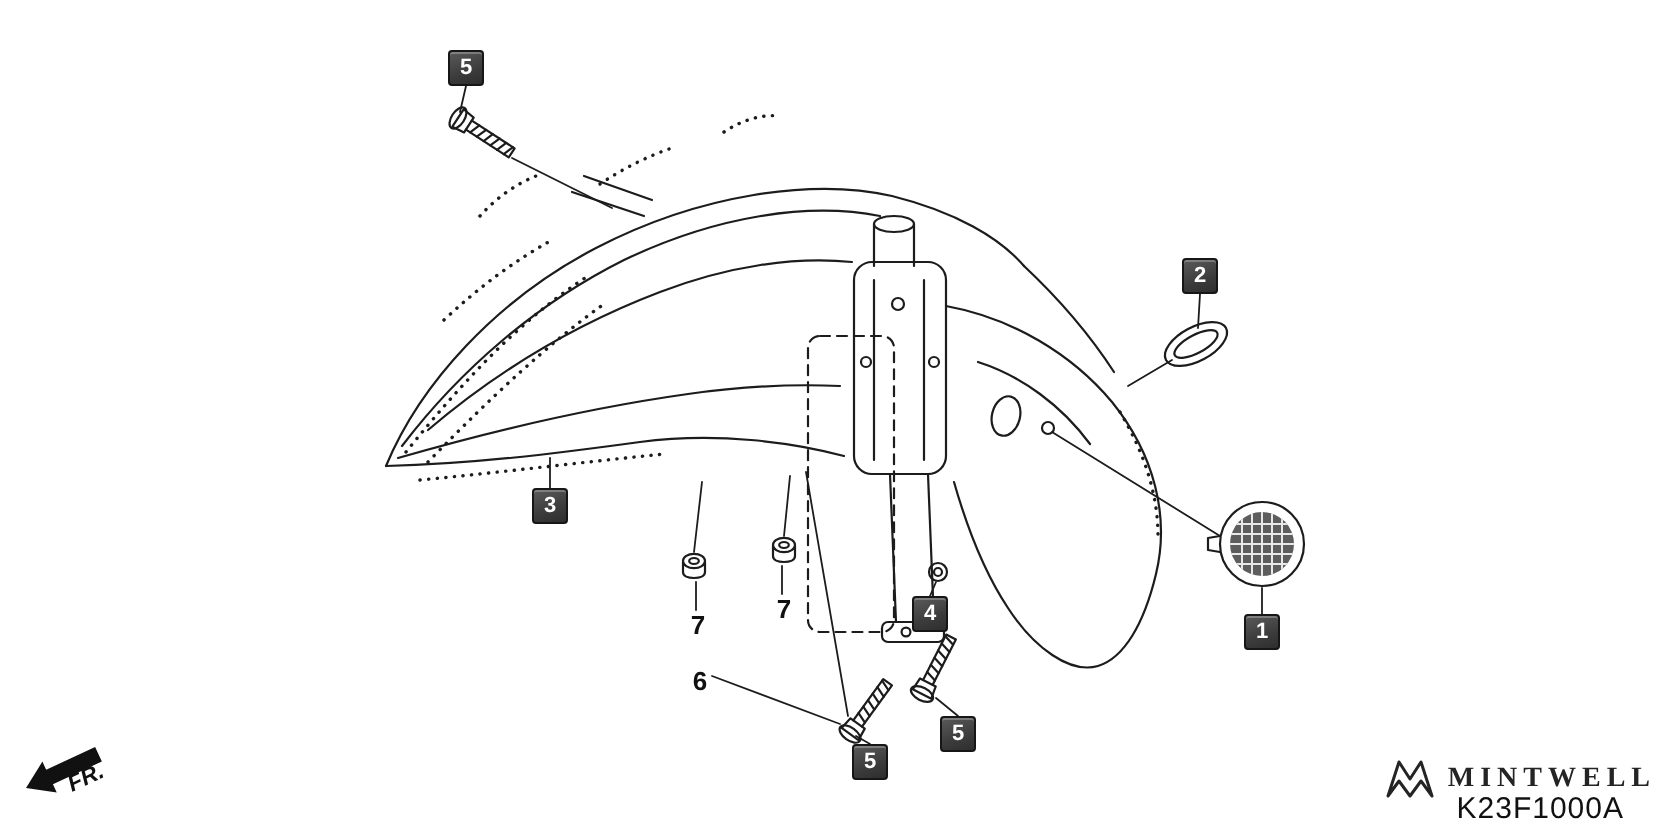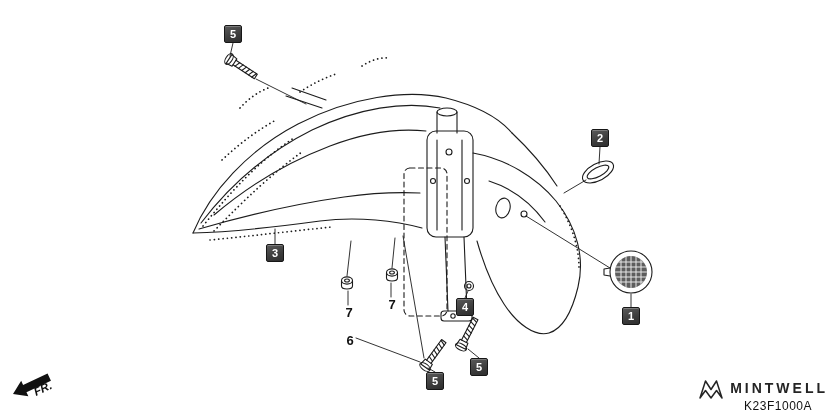--- a/index.html
+++ b/index.html
@@ -29,33 +29,33 @@
     position: absolute;
     width: 14px;
     text-align: center;
     font: bold 13px/14px "Liberation Sans", sans-serif;
     color: #111111;
   }
 
   .brand {
     position: absolute;
     right: 12px; bottom: 21px;
-    display: flex; gap: 7px;
+    display: flex; align-items: center; gap: 7px; font-family: Liberation Serif, serif;
   }
   .brand-logo { width: 24px; height: 19px; display: block; }
   .brand-text {
     font-weight: bold;
     font-size: 14px;
     letter-spacing: 3px;
     color: #242424;
   }
   .part-code {
     position: absolute;
     right: 28px; bottom: 7px;
-    font-size: 12px;
+    font-size: 15px;
     letter-spacing: 0.5px;
     color: #111111;
   }
 </style>
 </head>
 <body>
 
 <div class="stage">
 
   <svg class="art" width="840" height="420" viewBox="0 0 840 420">

